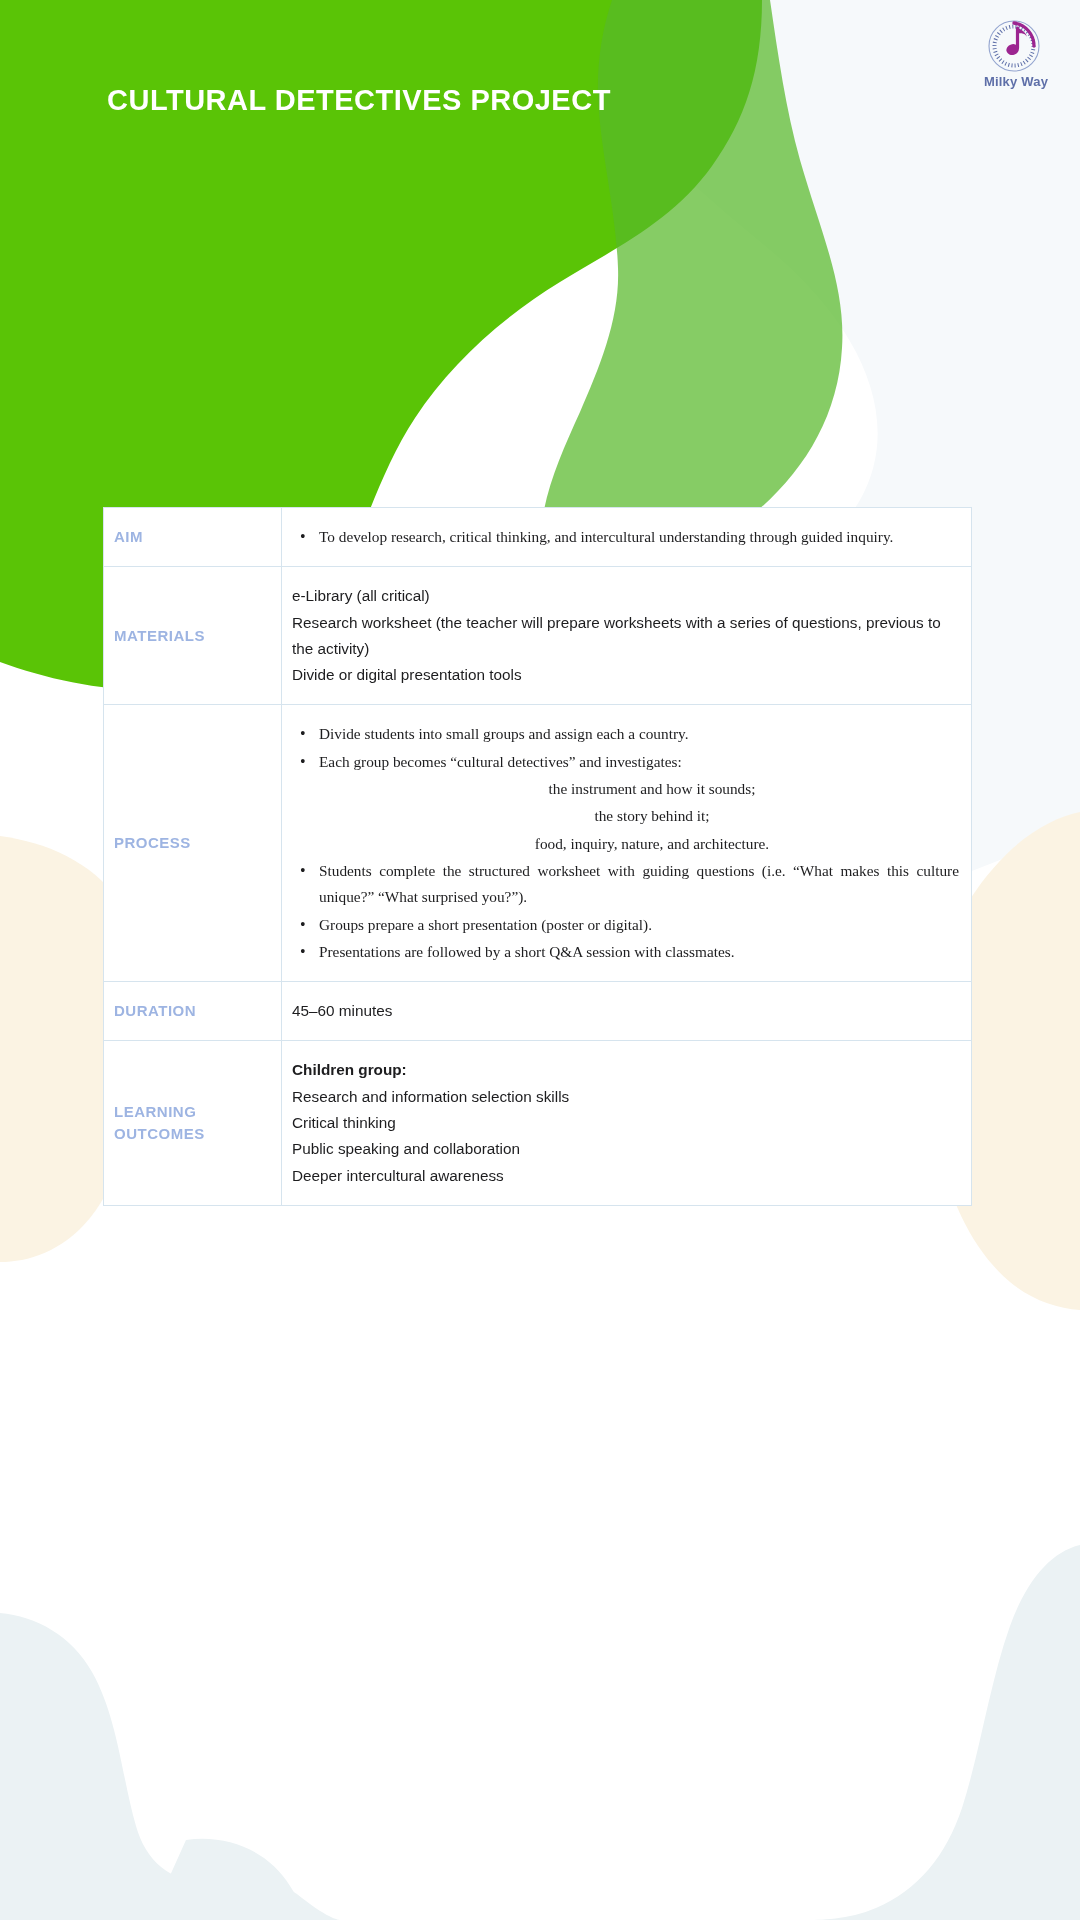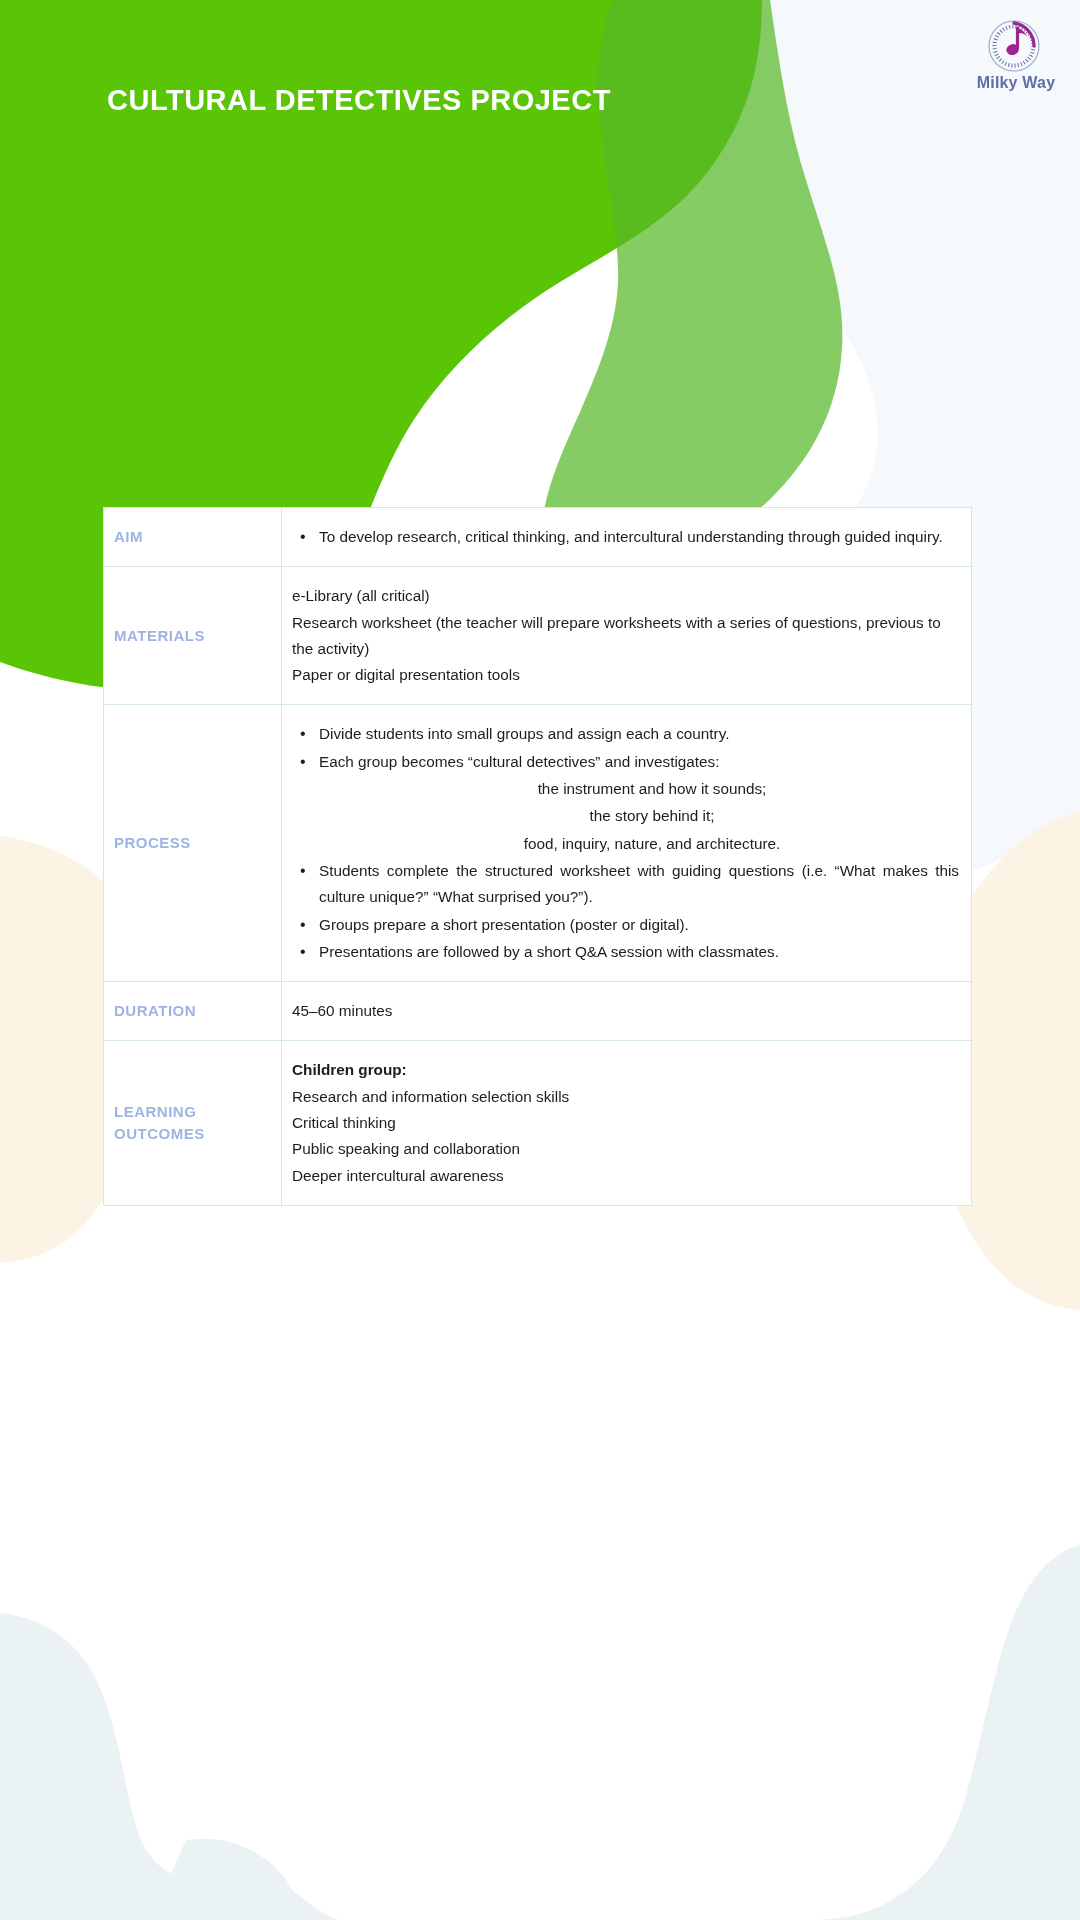--- a/index.html
+++ b/index.html
@@ -55,21 +55,21 @@
     position: absolute;
     right: 18px;
     top: 16px;
     width: 92px;
     height: 78px;
     z-index: 3;
     text-align: center;
   }
   .logo-mark { display: block; margin: 0 auto; }
   .logo-word {
-    font-size: 16px;
+    font-size: 13px;
     font-weight: bold;
     color: #5e6fa8;
     letter-spacing: 0.2px;
     margin-top: -2px;
   }
 
   
   .sheet {
     position: absolute;
     left: 103px;
@@ -101,20 +101,21 @@
     padding: 16px 12px 16px 10px;
     color: #1d1d1f;
     font-size: 15.3px;
     line-height: 1.72;
   }
 
   ul.bullets {
     list-style: none;
     margin: 0;
     padding: 0;
+    font-family: Liberation Serif, serif;
   }
   ul.bullets > li {
     position: relative;
     padding-left: 27px;
     text-align: justify;
     text-justify: inter-word;
     margin-bottom: 1px;
   }
   ul.bullets > li::before {
     content: "•";
@@ -200,21 +201,21 @@
             <ul class="bullets">
               <li>To develop research, critical thinking, and intercultural understanding through guided inquiry.</li>
             </ul>
           </td>
         </tr>
         <tr>
           <td class="label-cell">MATERIALS</td>
           <td class="content-cell">
             <span class="plain-line">e-Library (all critical)</span>
             <span class="plain-line">Research worksheet (the teacher will prepare worksheets with a series of questions, previous to the activity)</span>
-            <span class="plain-line">Paper or digital presentation tools</span>
+            <span class="plain-line">Divide or digital presentation tools</span>
           </td>
         </tr>
         <tr>
           <td class="label-cell">PROCESS</td>
           <td class="content-cell">
             <ul class="bullets">
               <li>Divide students into small groups and assign each a country.</li>
               <li>Each group becomes “cultural detectives” and investigates:</li>
               <li class="sub">the instrument and how it sounds;</li>
               <li class="sub">the story behind it;</li>

